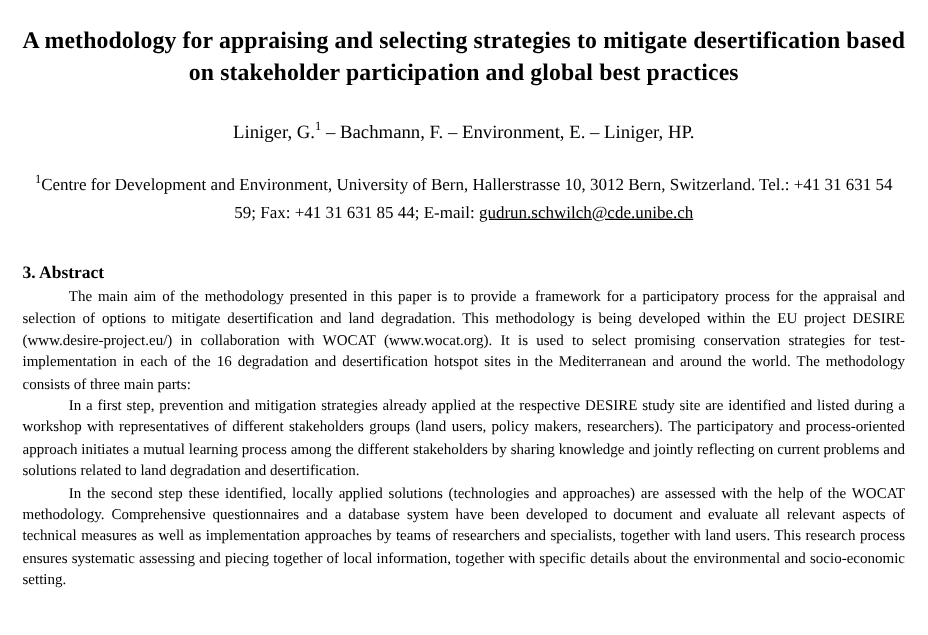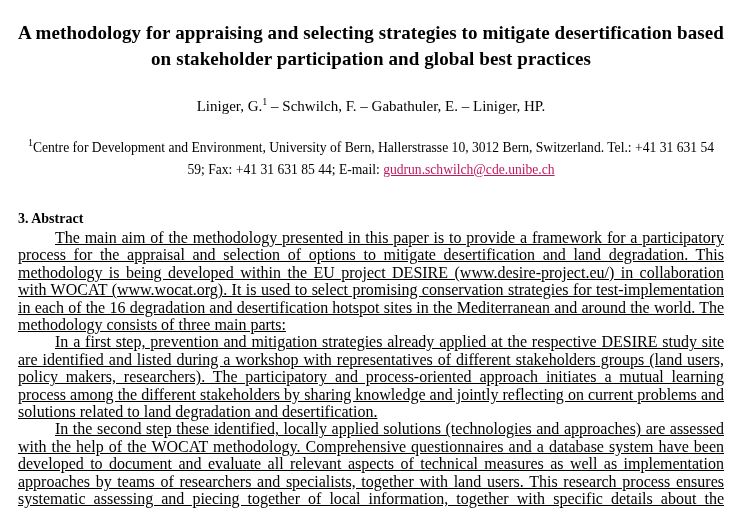--- a/index.html
+++ b/index.html
@@ -38,47 +38,46 @@
     font-size: 10px;
     line-height: 0;
   }
   .affiliation {
     margin: 21px 0 0 0;
     font-size: 13.6px;
     text-align: center;
     line-height: 21.5px;
   }
   .email-link {
-    color: #be185d;
+    color: #000000;
     text-decoration: underline;
     cursor: pointer;
   }
   .section-heading {
     margin: 30px 0 2px 0;
     font-size: 14px;
     font-weight: bold;
     line-height: 17px;
   }
   .body-para {
     margin: 0;
-    font-size: 16px;
+    font-size: 12px;
     line-height: 17.4px;
     text-align: justify;
     text-indent: 37px;
-    text-decoration: underline;
   }
 </style>
 </head>
 <body>
 
 <div class="page">
 
   <h1 class="paper-title">A methodology for appraising and selecting strategies to mitigate desertification based on stakeholder participation and global best practices</h1>
 
-  <p class="authors-line"><span>Liniger, G.</span><sup>1</sup><span> – Schwilch, F. – Gabathuler, E. – Liniger, HP.</span></p>
+  <p class="authors-line"><span>Liniger, G.</span><sup>1</sup><span> – Bachmann, F. – Environment, E. – Liniger, HP.</span></p>
 
   <p class="affiliation"><sup>1</sup><span>Centre for Development and Environment, University of Bern, Hallerstrasse 10, 3012 Bern, Switzerland. Tel.: +41 31 631 54 59; Fax: +41 31 631 85 44; E-mail: </span><a class="email-link">gudrun.schwilch@cde.unibe.ch</a></p>
 
   <h2 class="section-heading">3. Abstract</h2>
 
   <p class="body-para">The main aim of the methodology presented in this paper is to provide a framework for a participatory process for the appraisal and selection of options to mitigate desertification and land degradation. This methodology is being developed within the EU project DESIRE (www.desire-project.eu/) in collaboration with WOCAT (www.wocat.org). It is used to select promising conservation strategies for test-implementation in each of the 16 degradation and desertification hotspot sites in the Mediterranean and around the world. The methodology consists of three main parts:</p>
 
   <p class="body-para">In a first step, prevention and mitigation strategies already applied at the respective DESIRE study site are identified and listed during a workshop with representatives of different stakeholders groups (land users, policy makers, researchers). The participatory and process-oriented approach initiates a mutual learning process among the different stakeholders by sharing knowledge and jointly reflecting on current problems and solutions related to land degradation and desertification.</p>
 
   <p class="body-para">In the second step these identified, locally applied solutions (technologies and approaches) are assessed with the help of the WOCAT methodology. Comprehensive questionnaires and a database system have been developed to document and evaluate all relevant aspects of technical measures as well as implementation approaches by teams of researchers and specialists, together with land users. This research process ensures systematic assessing and piecing together of local information, together with specific details about the environmental and socio-economic setting.</p>

